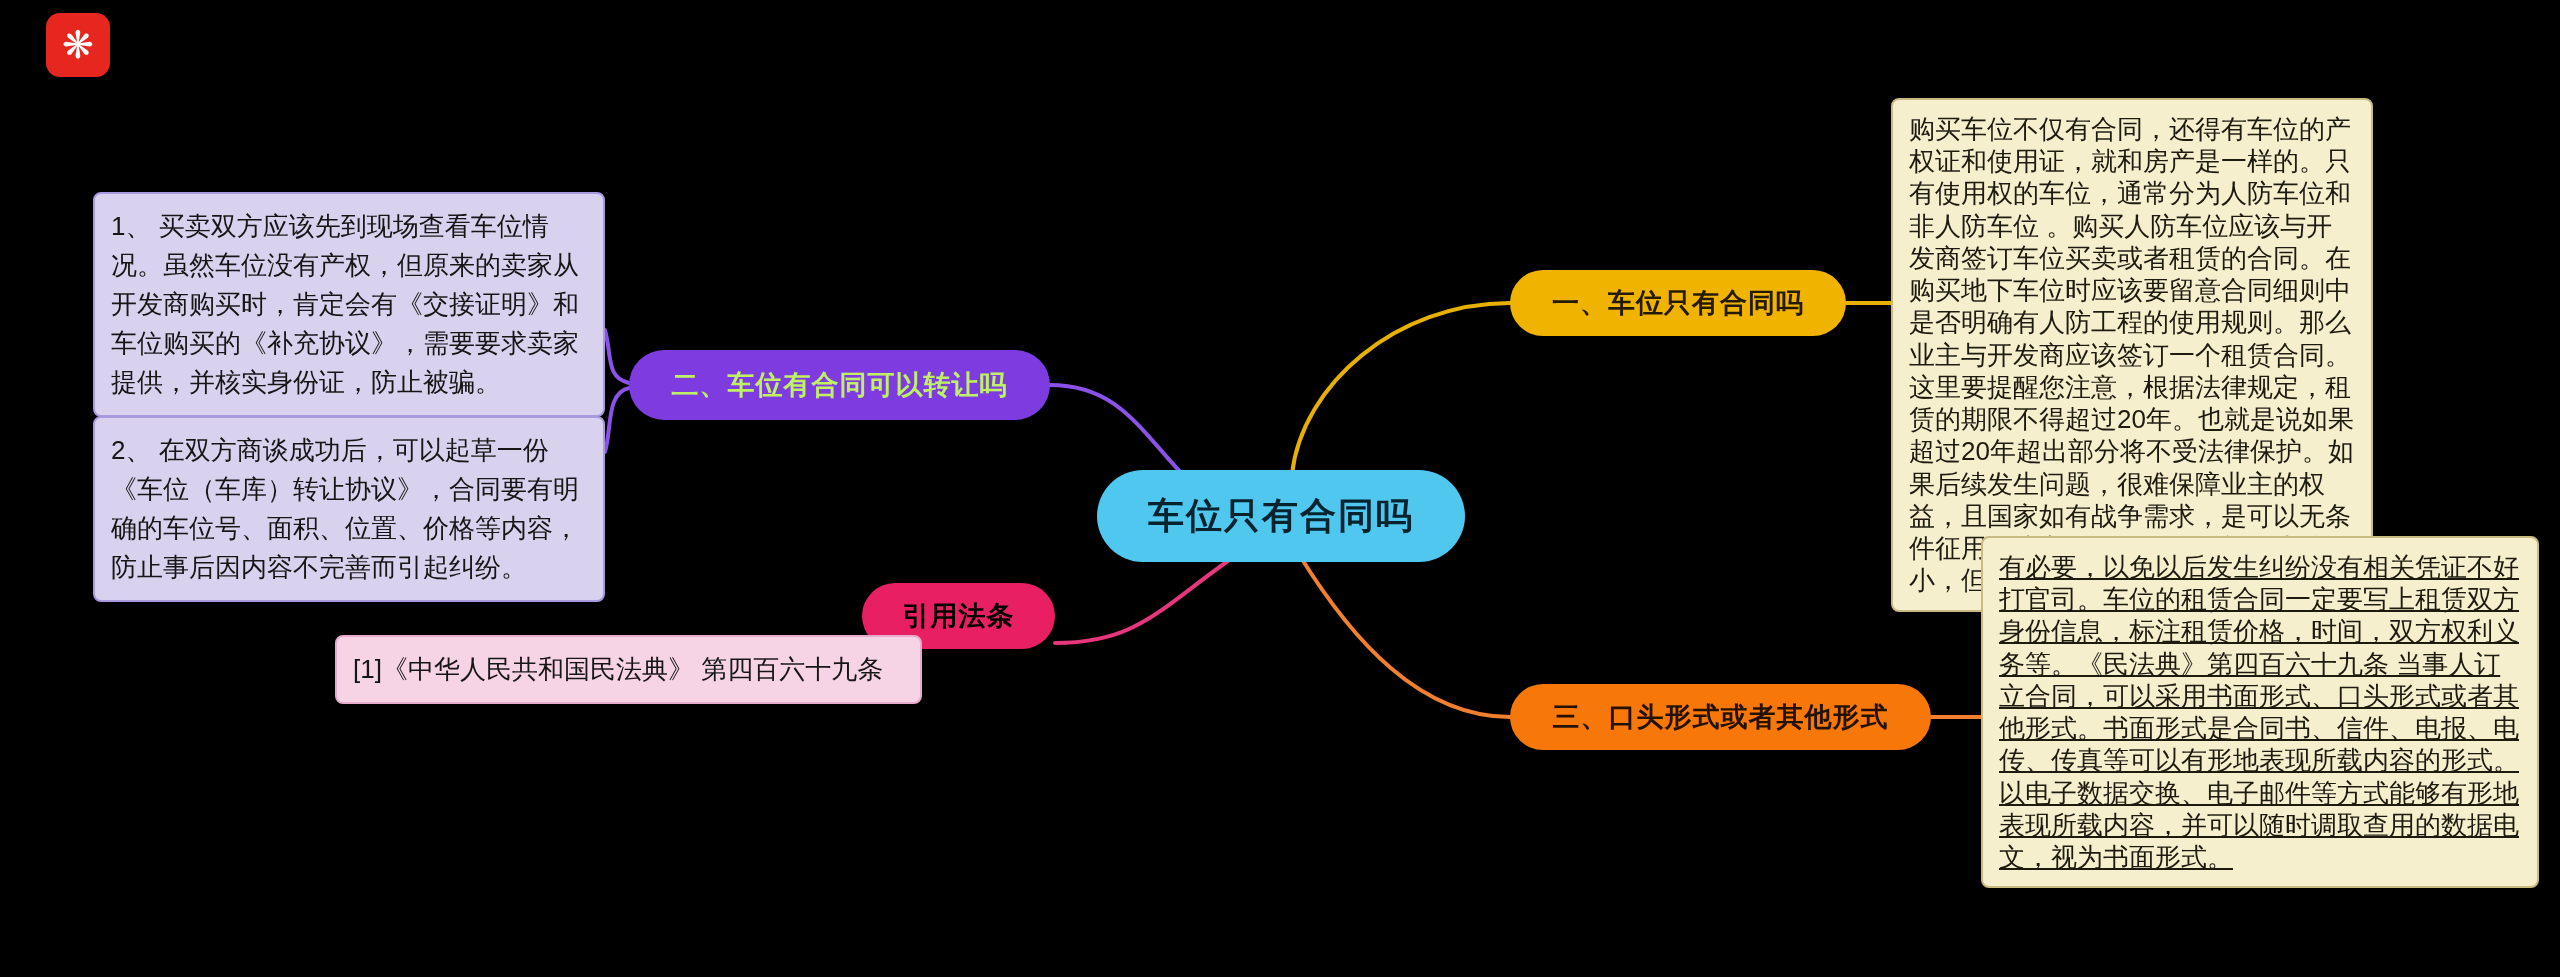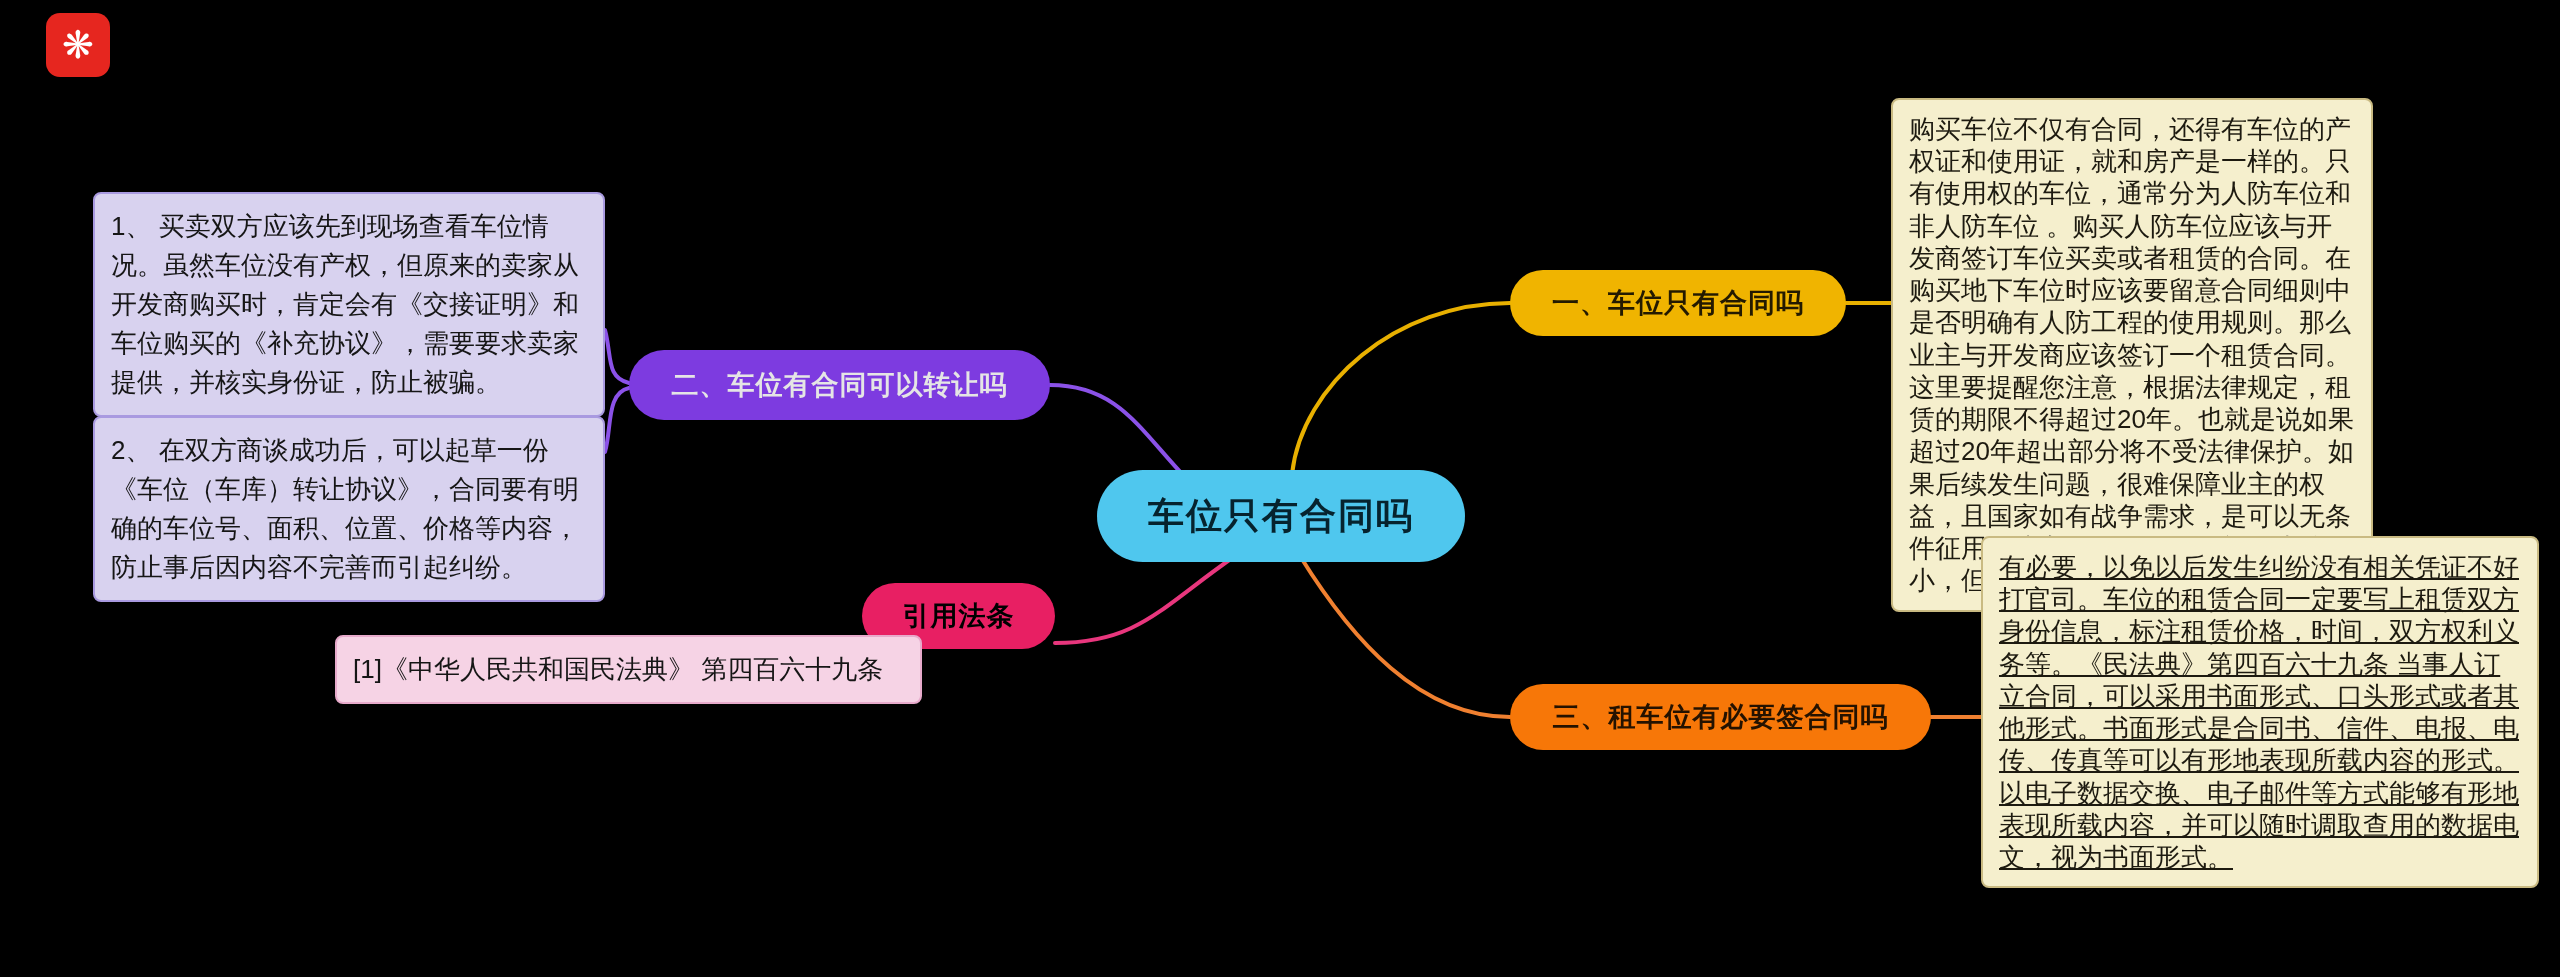--- a/index.html
+++ b/index.html
@@ -37,21 +37,21 @@
     left: 1097px; top: 470px; width: 368px; height: 92px;
     background: #4fc7ee; color: #06232e;
     font-size: 36px; letter-spacing: 2px;
   }
   .pill-b1 {
     left: 1510px; top: 270px; width: 336px; height: 66px;
     background: #f0b400; color: #241a00; text-align: center;
   }
   .pill-b2 {
     left: 629px; top: 350px; width: 421px; height: 70px;
-    background: #7d3be0; color: #e5e5e5;
+    background: #7d3be0; color: #bef264;
   }
   .pill-law {
     left: 862px; top: 583px; width: 193px; height: 66px;
     background: #e81f63; color: #000000;
   }
   .pill-b3 {
     left: 1510px; top: 684px; width: 421px; height: 66px;
     background: #f77708; color: #241200;
   }
 
@@ -120,17 +120,17 @@
   </div>
   <div class="note note-left" id="note-b2-1">1、 买卖双方应该先到现场查看车位情况。虽然车位没有产权，但原来的卖家从开发商购买时，肯定会有《交接证明》和车位购买的《补充协议》，需要要求卖家提供，并核实身份证，防止被骗。</div>
   <div class="note note-left" id="note-b2-2">2、 在双方商谈成功后，可以起草一份《车位（车库）转让协议》，合同要有明确的车位号、面积、位置、价格等内容，防止事后因内容不完善而引起纠纷。</div>
 
   <div class="pill pill-law">
     <span>引用法条</span>
   </div>
   <div class="note note-law" id="note-law">[1]《中华人民共和国民法典》 第四百六十九条</div>
 
   <div class="pill pill-b3">
-    <span>三、租车位有必要签合同吗</span>
+    <span>三、口头形式或者其他形式</span>
   </div>
   <div class="note note-right" id="note-b3">有必要，以免以后发生纠纷没有相关凭证不好打官司。车位的租赁合同一定要写上租赁双方身份信息，标注租赁价格，时间，双方权利义务等。《民法典》第四百六十九条 当事人订立合同，可以采用书面形式、口头形式或者其他形式。书面形式是合同书、信件、电报、电传、传真等可以有形地表现所载内容的形式。以电子数据交换、电子邮件等方式能够有形地表现所载内容，并可以随时调取查用的数据电文，视为书面形式。</div>
 
 </div>
 
 </body></html>

